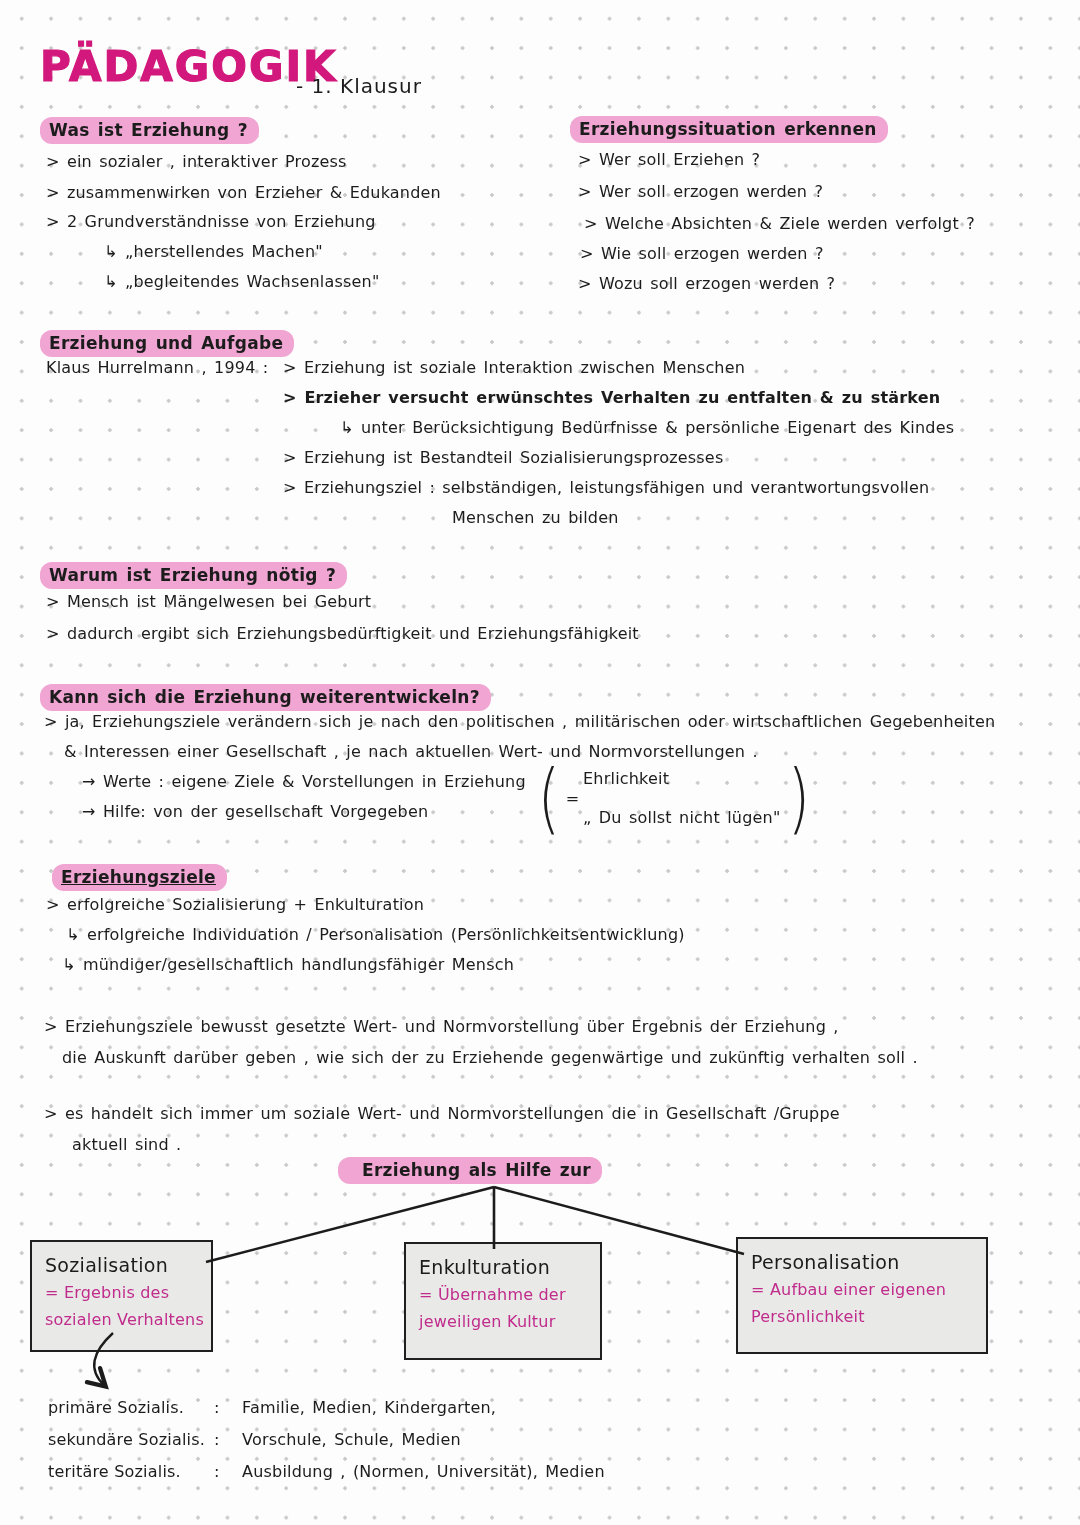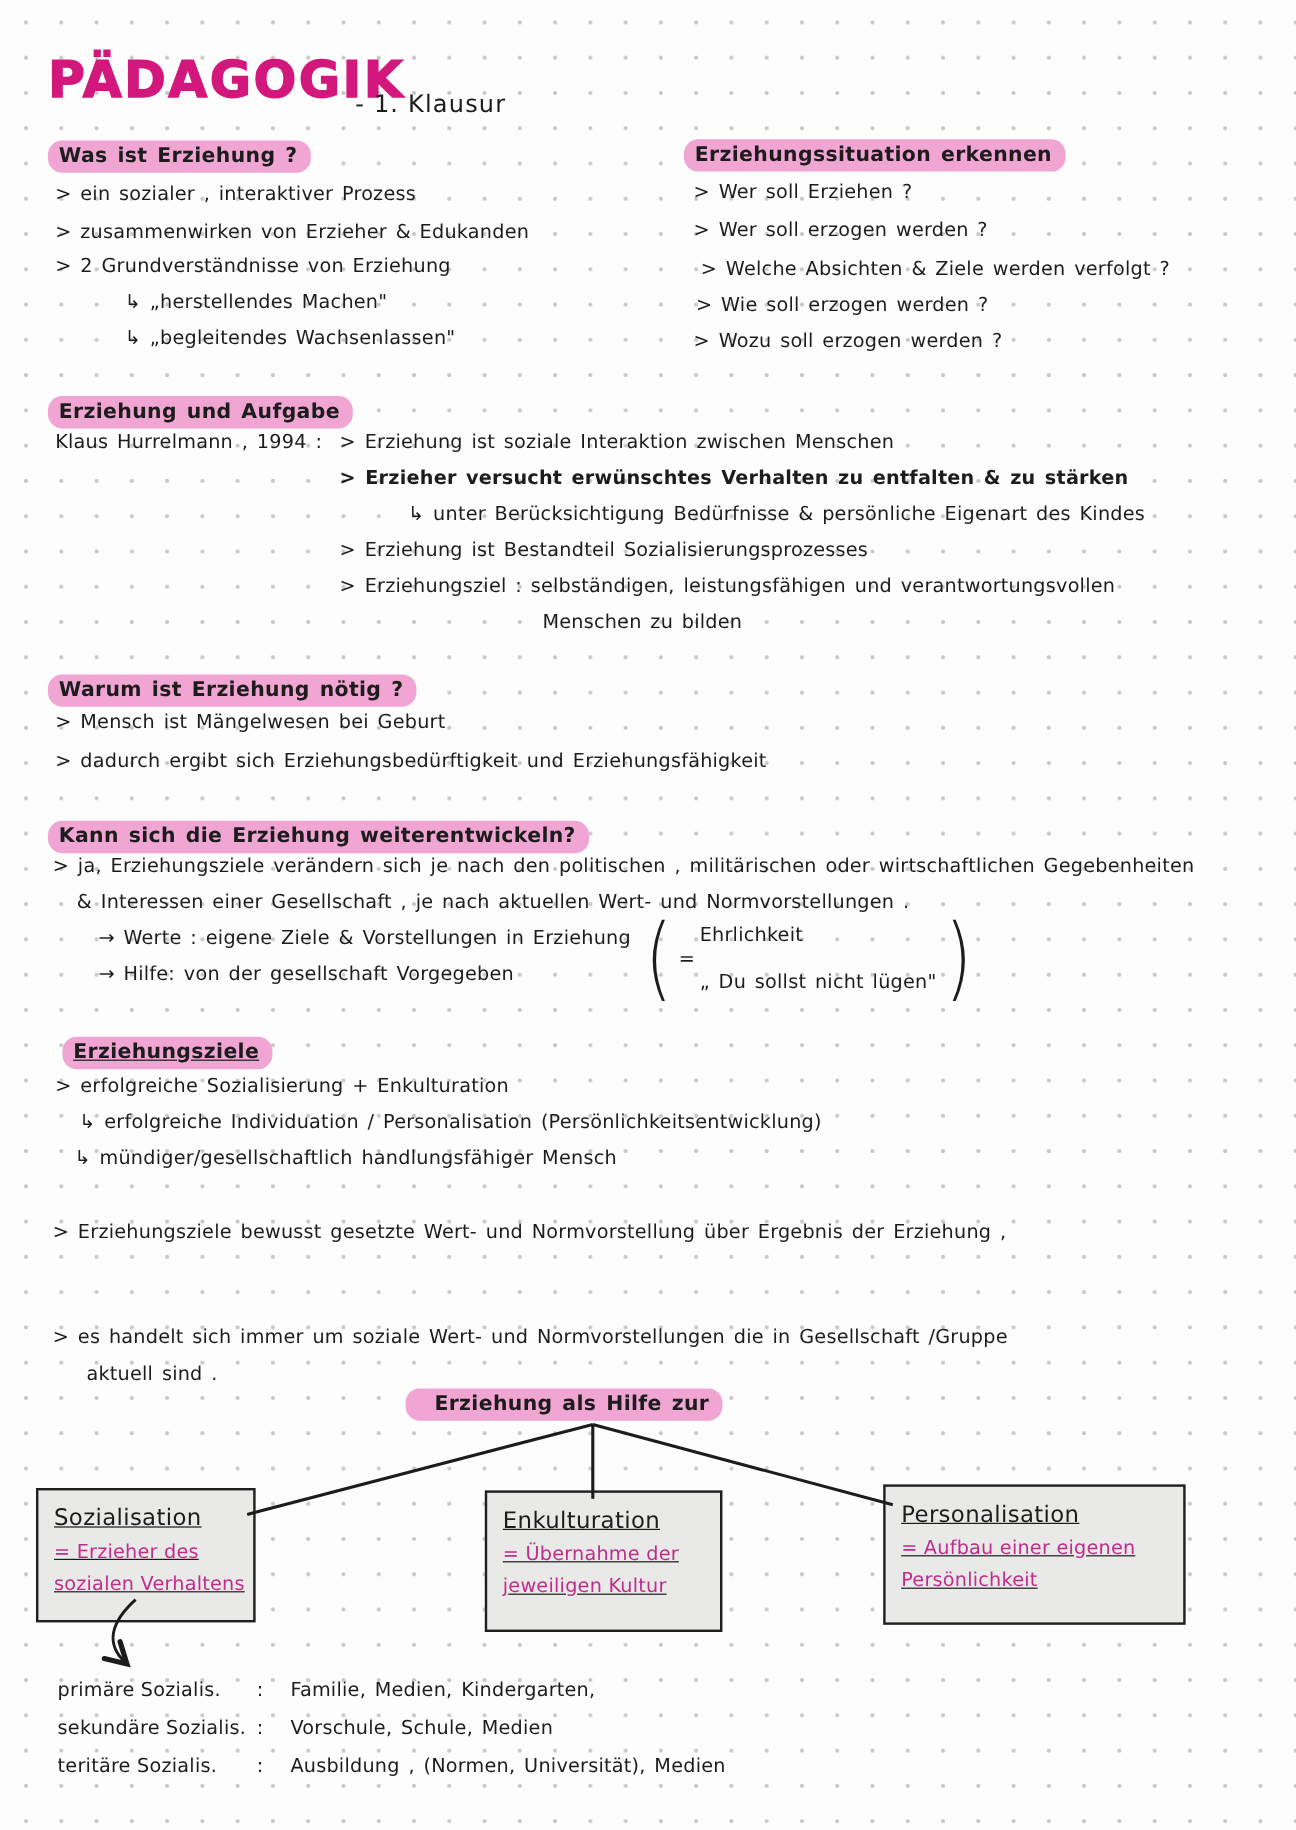--- a/index.html
+++ b/index.html
@@ -56,21 +56,20 @@
   }
   .note .eq{font-size:16px;margin:0 4px 0 2px;}
   .note .col{display:flex;flex-direction:column;gap:20px;margin-right:4px;}
   .note .col .nl{font-size:16px;letter-spacing:.2px;word-spacing:2px;white-space:nowrap;}
   .dbox{
     position:absolute;
     background:#e9e9e7;
     border:2.5px solid #1f1f1f;
     padding:9px 21px 8px 13px;
     box-sizing:border-box;
-    text-decoration:underline;
   }
   .dbox .bt{font-size:19px;line-height:28px;letter-spacing:.3px;}
   .dbox .bd{font-size:16px;line-height:27px;letter-spacing:.2px;color:#c02c8c;white-space:nowrap;}
   .levels{
     position:absolute;left:48px;top:1398px;
     display:flex;flex-direction:column;
   }
   .levels .row{display:flex;align-items:baseline;height:32px;}
   .levels .lbl{width:166px;font-size:16px;letter-spacing:.2px;}
   .levels .sep{width:28px;font-size:16px;}
@@ -127,29 +126,30 @@
     </span>
     <span class="paren">)</span>
   </div>
 
   <div class="hl" style="left:52px;top:864px;text-decoration:underline;">Erziehungsziele</div>
   <div class="t" style="left:46px;top:894px;">&gt; erfolgreiche Sozialisierung + Enkulturation</div>
   <div class="t" style="left:66px;top:924px;">↳ erfolgreiche Individuation / Personalisation (Persönlichkeitsentwicklung)</div>
   <div class="t" style="left:62px;top:954px;">↳ mündiger/gesellschaftlich handlungsfähiger Mensch</div>
 
   <div class="t" style="left:44px;top:1016px;">&gt; Erziehungsziele bewusst gesetzte Wert- und Normvorstellung über Ergebnis der Erziehung ,</div>
+  <div class="t" style="left:62px;top:1047px;">die Auskunft darüber geben , wie sich der zu Erziehende gegenwärtige und zukünftig verhalten soll .</div>
 
   <div class="t" style="left:44px;top:1103px;">&gt; es handelt sich immer um soziale Wert- und Normvorstellungen die in Gesellschaft /Gruppe</div>
   <div class="t" style="left:72px;top:1134px;">aktuell sind .</div>
 
   <div class="hl" style="left:338px;top:1157px;padding-left:24px;">Erziehung als Hilfe zur</div>
 
   <div class="dbox" style="left:30px;top:1240px;width:183px;height:112px;">
     <div class="bt">Sozialisation</div>
-    <div class="bd">= Erzieher des</div>
+    <div class="bd">= Ergebnis des</div>
     <div class="bd">sozialen Verhaltens</div>
   </div>
   <div class="dbox" style="left:404px;top:1242px;width:198px;height:118px;">
     <div class="bt">Enkulturation</div>
     <div class="bd">= Übernahme der</div>
     <div class="bd">jeweiligen Kultur</div>
   </div>
   <div class="dbox" style="left:736px;top:1237px;width:252px;height:117px;">
     <div class="bt">Personalisation</div>
     <div class="bd">= Aufbau einer eigenen</div>

